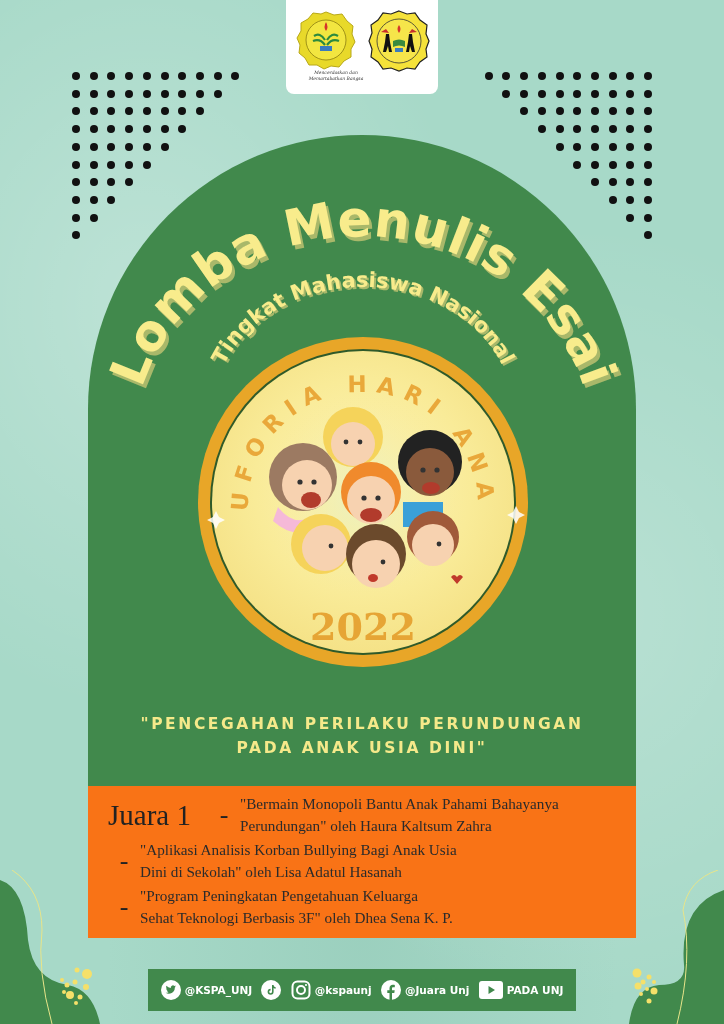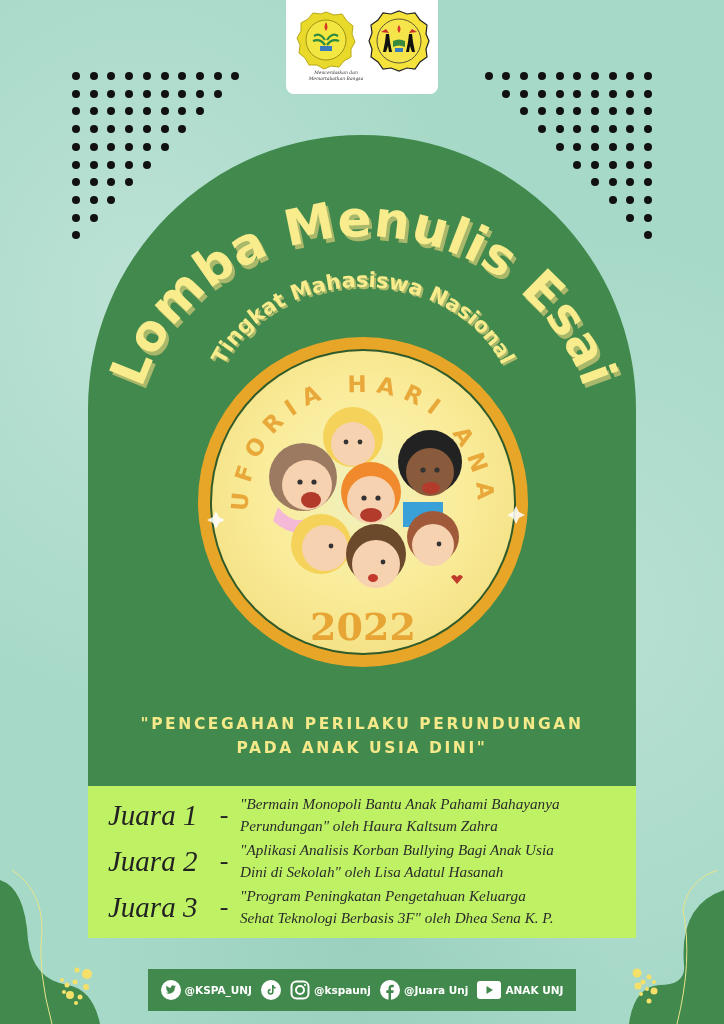--- a/index.html
+++ b/index.html
@@ -53,23 +53,22 @@
     font-family: "DejaVu Sans", sans-serif;
     font-weight: bold;
     font-size: 15.5px;
     letter-spacing: 2.6px;
     line-height: 24px;
   }
 
   
   .winners {
     left: 88px; top: 786px; width: 548px; height: 152px;
-    background: #bef264;
+    background: #f97316;
     padding: 6px 0 0 20px;
-    font-style: italic;
   }
   .winner-row { display: flex; align-items: center; height: 46px; }
   .winner-label {
     font-family: "Liberation Serif", serif;
     font-size: 29px; color: #222;
     width: 100px; white-space: nowrap;
   }
   .winner-dash {
     font-family: "Liberation Serif", serif;
     font-size: 26px; color: #222; width: 32px; text-align: center;
@@ -352,29 +351,27 @@
 <div class="abs winners">
   <div class="winner-row">
     <div class="winner-label">Juara 1</div>
     <div class="winner-dash">-</div>
     <div class="winner-text">
       <div>"Bermain Monopoli Bantu Anak Pahami Bahayanya</div>
       <div>Perundungan" oleh Haura Kaltsum Zahra</div>
     </div>
   </div>
   <div class="winner-row">
-    <div class="winner-label">Juara 2</div>
     <div class="winner-dash">-</div>
     <div class="winner-text">
       <div>"Aplikasi Analisis Korban Bullying Bagi Anak Usia</div>
       <div>Dini di Sekolah" oleh Lisa Adatul Hasanah</div>
     </div>
   </div>
   <div class="winner-row">
-    <div class="winner-label">Juara 3</div>
     <div class="winner-dash">-</div>
     <div class="winner-text">
       <div>"Program Peningkatan Pengetahuan Keluarga</div>
       <div>Sehat Teknologi Berbasis 3F" oleh Dhea Sena K. P.</div>
     </div>
   </div>
 </div>
 
 <div class="abs social">
   <div class="soc">
@@ -403,15 +400,15 @@
       <circle cx="10" cy="10" r="10" fill="#fff"></circle>
       <path d="M11 20v-7h2.3l.4-2.7H11V8.6c0-.8.3-1.3 1.4-1.3h1.4V4.9c-.3 0-1.1-.1-2-.1-2 0-3.3 1.2-3.3 3.4v2.1H6.3V13h2.2v7z" fill="#41894c"></path>
     </svg>
     <span>@Juara Unj</span>
   </div>
   <div class="soc">
     <svg width="24" height="18" viewBox="0 0 24 18">
       <rect x="0" y="0" width="24" height="18" rx="3" fill="#fff"></rect>
       <path d="M9.5 5v8l6.5-4z" fill="#41894c"></path>
     </svg>
-    <span>ANAK UNJ</span>
+    <span>PADA UNJ</span>
   </div>
 </div>
 
 </body></html>

